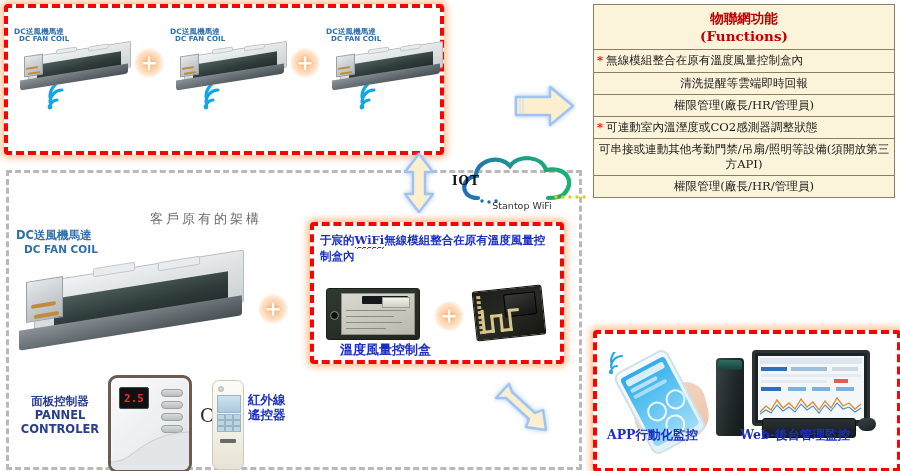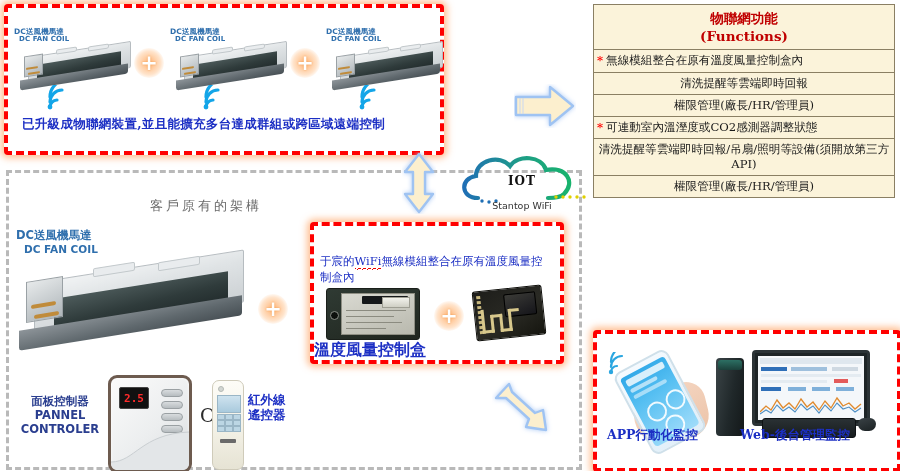--- a/index.html
+++ b/index.html
@@ -92,21 +92,21 @@
   .top-caption{
     position:absolute;left:22px;top:116px;width:400px;
     color:#1c2fc4;font-weight:bold;font-size:12.5px;
     font-family:"DejaVu Serif","Liberation Serif",serif;
     letter-spacing:.3px;white-space:nowrap;
   }
 
   
   #legacy-panel{left:6px;top:170px;width:570px;height:294px;}
   .legacy-title{
-    position:absolute;left:150px;top:197px;color:#6b6b6b;font-size:13px;
+    position:absolute;left:150px;top:210px;color:#6b6b6b;font-size:13px;
     font-family:"DejaVu Serif","Liberation Serif",serif;letter-spacing:3px;
   }
   #legacy-unit-label{left:16px;top:228px;}
   #legacy-unit-label .big{font-size:11.5px;color:#2f6fad;font-weight:bold;display:block;}
   #legacy-unit-label .sml{font-size:10.5px;color:#2f6fad;font-weight:bold;display:block;padding-left:8px;}
 
   
   .pannel-ctl{
     position:absolute;width:78px;height:92px;border-radius:9px;
     background:linear-gradient(135deg,#fbfbfb 0%,#eceeef 55%,#d9dcde 100%);
@@ -143,23 +143,22 @@
     font-family:"DejaVu Serif","Liberation Serif",serif;}
   .blue-lbl{
     position:absolute;color:#1c2fc4;font-weight:bold;
     font-family:"DejaVu Sans","Liberation Sans",sans-serif;line-height:1.22;
   }
 
   
   #wifi-panel{left:310px;top:222px;width:246px;height:134px;}
   .wifi-caption{
     position:absolute;left:320px;top:232px;width:232px;
-    color:#1c2fc4;font-weight:normal;font-size:11.5px;line-height:1.42;
+    color:#1c2fc4;font-weight:bold;font-size:11.5px;line-height:1.42;
     font-family:"DejaVu Serif","Liberation Serif",serif;
-    margin-top:21px;
   }
   .squiggle{
     background-image:repeating-linear-gradient(135deg,#e00 0 1.2px,transparent 1.2px 2.6px);
     background-position:0 100%;background-repeat:repeat-x;background-size:5px 2.5px;
     padding-bottom:2px;
   }
   
   .pcb{
     position:absolute;width:92px;height:50px;border-radius:3px;
     background:linear-gradient(160deg,#2f3a33 0%,#20261f 100%);
@@ -182,21 +181,21 @@
   }
   .chip-can{position:absolute;left:30px;top:5px;width:30px;height:21px;
     background:linear-gradient(160deg,#3b3b37,#15151a);border:1px solid #000;border-radius:2px;}
   .chip-ant{position:absolute;left:6px;top:18px;width:40px;height:24px;}
   .chip-ant i{position:absolute;background:#d8c88c;}
   .chip-pads{position:absolute;left:3px;top:4px;width:4px;height:38px;}
   .chip-pads i{position:absolute;left:0;width:4px;height:2.5px;background:#c9b97f;}
 
   
   #cloud-wrap{position:absolute;left:452px;top:152px;width:140px;height:70px;}
-  .cloud-txt{position:absolute;left:0;top:22px;width:140px;text-align:center;
+  .cloud-txt{position:absolute;left:0;top:22px;width:140px;text-align:left;
     font-size:12px;font-weight:bold;color:#111;letter-spacing:1px;
     font-family:"DejaVu Serif","Liberation Serif",serif;}
   .cloud-sub{position:absolute;left:0;top:48px;width:140px;text-align:center;
     font-size:9.5px;color:#333;}
 
   
   .arrow-svg{position:absolute;}
 
   
   #func-table{
@@ -346,21 +345,20 @@
     <svg width="30" height="26" viewBox="0 0 30 26">
       <g fill="none" stroke="#13a5e8" stroke-width="3.2" stroke-linecap="round">
         <path d="M6 22 A7 7 0 0 1 13 15"></path>
           <path d="M6 17 A12 12 0 0 1 18 5"></path>
         <path d="M6 12 A17 17 0 0 1 23 -5"></path>
       </g>
       <circle cx="6" cy="22" r="2.4" fill="#13a5e8"></circle>
     </svg>
   </div>
 
-  <div class="top-caption">已升級成物聯網裝置,並且能擴充多台達成群組或跨區域遠端控制</div>
 
   <div class="panel-gray" id="legacy-panel"></div>
 
   <div class="legacy-title">客戶原有的架構</div>
 
   <div class="abs" id="legacy-unit-label">
     <span class="big">DC送風機馬達</span>
     <span class="sml">DC FAN COIL</span>
   </div>
 
@@ -434,21 +432,21 @@
     <div class="pcb-hole" style="top:22px;"></div>
     <div class="pcb-inner">
       <div class="pcb-chip"></div>
       <div class="pcb-hdr"></div>
       <div class="pcb-line" style="left:4px;top:16px;width:60px;"></div>
       <div class="pcb-line" style="left:4px;top:22px;width:48px;"></div>
       <div class="pcb-line" style="left:4px;top:28px;width:56px;"></div>
       <div class="pcb-line" style="left:4px;top:34px;width:40px;"></div>
     </div>
   </div>
-  <div class="blue-lbl" style="left:314px;top:342px;font-size:16px;font-family:Liberation Mono, monospace;">溫度風量控制盒</div>
+  <div class="blue-lbl" style="left:340px;top:342px;font-size:13px;font-family:Liberation Serif, serif;">溫度風量控制盒</div>
 
   <div class="plus" style="left:438px;top:305px;">
     <span>+</span>
   </div>
 
   <div class="chip" style="left:474px;top:288px;">
     <div class="chip-can"></div>
     <div class="chip-pads">
       <i style="top:0"></i>
         <i style="top:5px"></i>
@@ -547,21 +545,21 @@
       <tr>
         <td><span>清洗提醒等雲端即時回報</span></td>
       </tr>
       <tr>
         <td><span>權限管理(廠長/HR/管理員)</span></td>
       </tr>
       <tr>
         <td class="star"><span class="ast">*</span><span>可連動室內溫溼度或CO2感測器調整狀態</span></td>
       </tr>
       <tr>
-        <td><span>清洗提醒等雲端即時回報/吊扇/照明等設備(須開放第三方API)</span></td>
+        <td><span>可串接或連動其他考勤門禁/吊扇/照明等設備(須開放第三方API)</span></td>
       </tr>
       <tr>
         <td><span>權限管理(廠長/HR/管理員)</span></td>
       </tr>
     </tbody>
   </table>
 
   <div class="panel-red" id="monitor-panel"></div>
 
   <div class="wifi-waves" style="left:606px;top:352px;">

